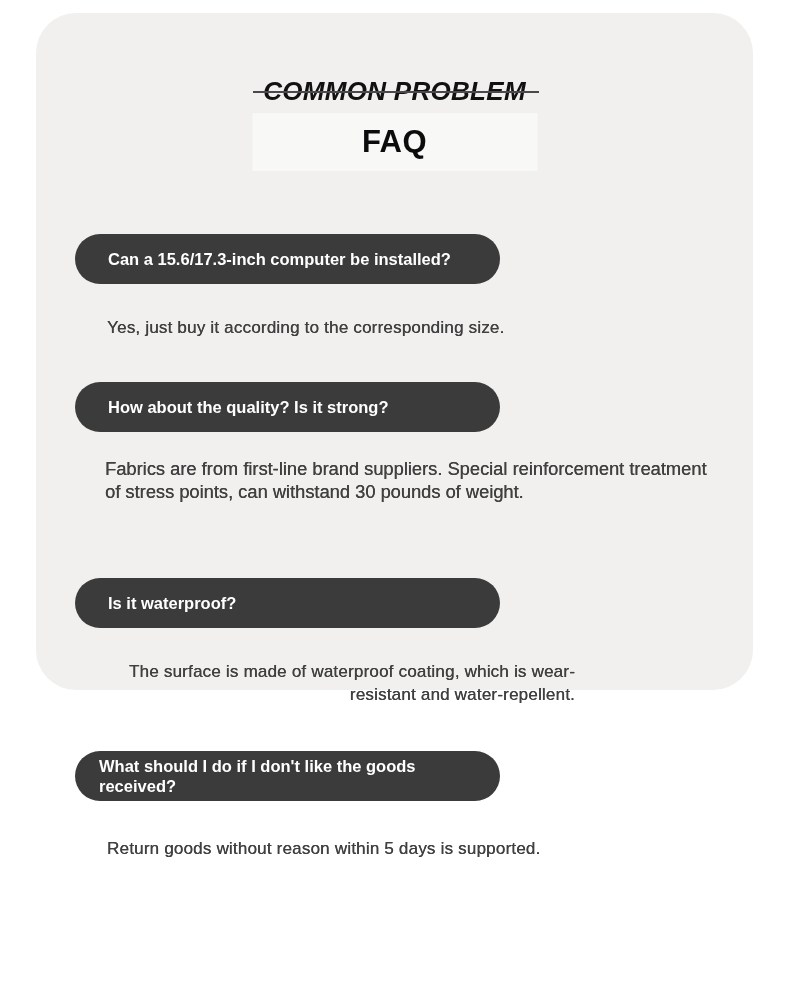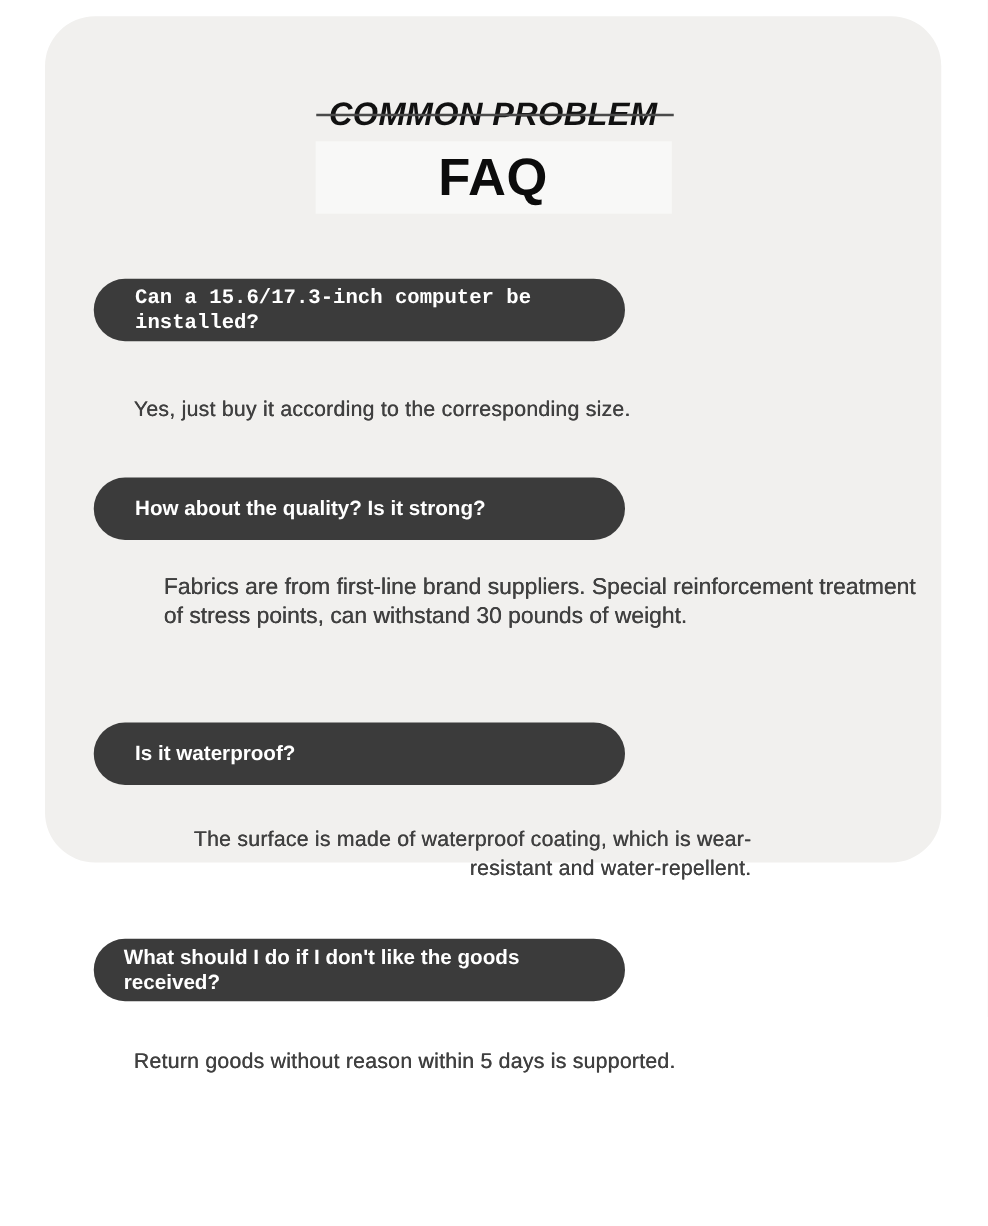--- a/index.html
+++ b/index.html
@@ -54,21 +54,21 @@
     width: 285px;
     height: 58px;
     background: rgba(255, 255, 255, 0.5);
   }
   .faq-title {
     position: absolute;
     top: 105px;
     left: 0;
     width: 100%;
     text-align: center;
-    font-size: 42px;
+    font-size: 31px;
     line-height: 48px;
     font-weight: bold;
     color: #0c0c0c;
     letter-spacing: 0.5px;
   }
   .q-pill {
     position: absolute;
     left: 39px;
     width: 425px;
     min-height: 50px;
@@ -86,33 +86,33 @@
   .q-pill.tight { padding-left: 24px; padding-right: 46px; }
   .answer {
     position: absolute;
     color: #404040;
     font-size: 17px;
     line-height: 22.5px;
     letter-spacing: 0.2px;
     text-shadow: 0.25px 0 0 currentColor;
     white-space: nowrap;
   }
-  .answer.wrap { white-space: normal; margin-left: 26px; }
+  .answer.wrap { white-space: normal; }
   #a2 {
     left: 69px;
     top: 445px;
     width: 605px;
     font-size: 18.3px;
     line-height: 22.5px;
     letter-spacing: 0px;
   }
   #a1 { left: 71px; top: 304px; }
   #a3 { left: 79px; top: 648px; width: 460px; text-align: right; }
   #a4 { left: 71px; top: 825px; }
-  #q1 { top: 210px; font-family: Liberation Mono, monospace; }
+  #q1 { top: 221px; }
   #q2 { top: 369px; }
   #q3 { top: 565px; text-align: right; }
   #q4 { top: 738px; }
 </style>
 </head>
 <body>
 
 <div class="card">
 
   <div class="header">

